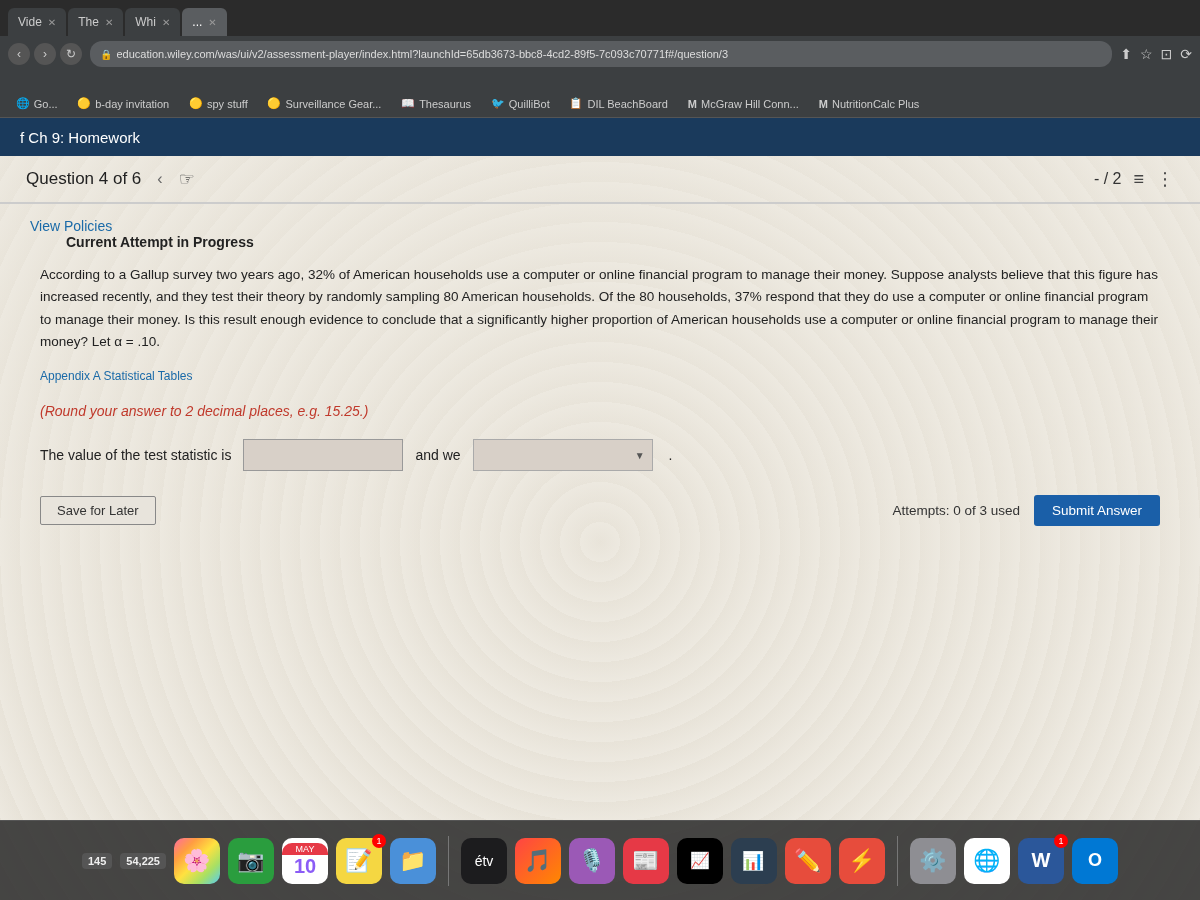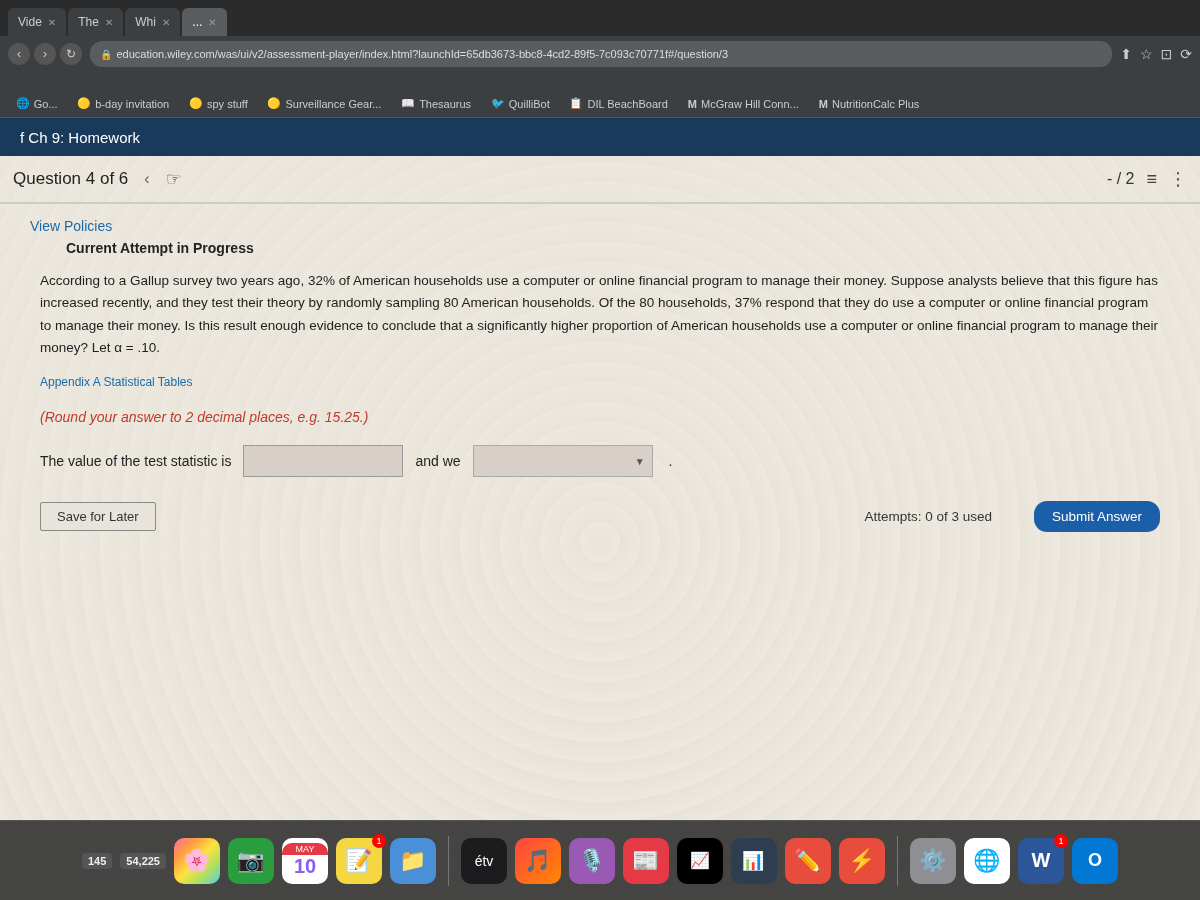--- a/index.html
+++ b/index.html
@@ -137,21 +137,21 @@
     .question-container {
       background: #f0ece4;
       min-height: calc(900px - 90px - 38px);
       padding: 0;
     }
 
     .question-header {
       display: flex;
       align-items: center;
       justify-content: space-between;
-      padding: 12px 13px;
+      padding: 12px 26px;
       border-bottom: 1px solid #ccc;
     }
 
     .question-nav {
       display: flex;
       align-items: center;
       gap: 10px;
     }
 
     .question-title {
@@ -200,21 +200,20 @@
     .content-area {
       padding: 14px 30px;
     }
 
     .view-policies {
       color: #1a6aa8;
       font-size: 14px;
       text-decoration: none;
       cursor: pointer;
       display: block;
-      margin-bottom: 6px;
     }
 
     .current-attempt {
       font-size: 14px;
       font-weight: bold;
       color: #222;
       margin-bottom: 14px;
       margin-left: 36px;
     }
 
@@ -332,22 +331,21 @@
       color: #333;
     }
 
     .submit-btn {
       background: #1a5fa8;
       color: white;
       border: none;
       padding: 8px 18px;
       font-size: 13.5px;
       cursor: pointer;
-      border-radius: 13px;
-      margin-left: 28px;
+      border-radius: 3px;
     }
 
     
     .dock-area {
       position: fixed;
       bottom: 0;
       left: 0;
       right: 0;
       height: 80px;
       background: rgba(40, 40, 40, 0.85);

